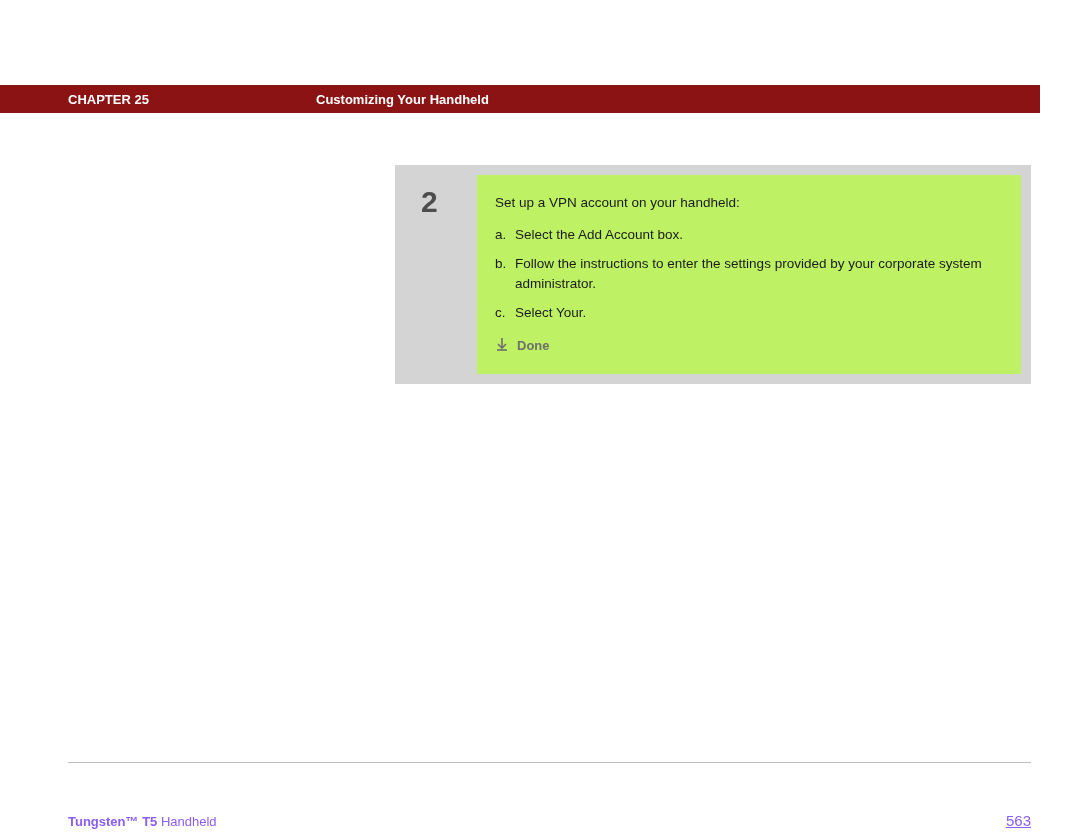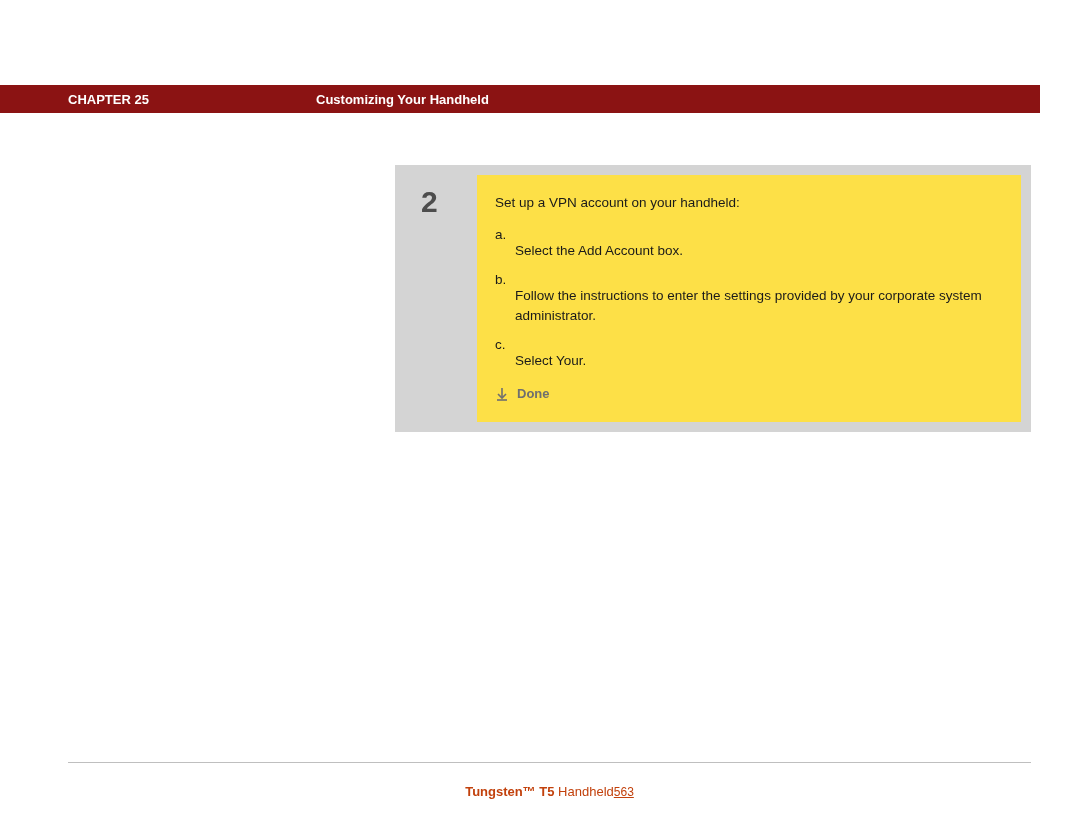--- a/index.html
+++ b/index.html
@@ -40,34 +40,33 @@
     padding: 10px 0 0 16px;
   }
   .step-number {
     font-size: 30px;
     font-weight: 900;
     color: #4d4d4d;
     font-family: Arial, Helvetica, sans-serif;
   }
   .step-body {
     flex: 1;
-    background: #fde047;
+    background: #bef264;
     padding: 18px 22px 18px 18px;
     font-size: 13.5px;
     line-height: 1.45;
     color: #1a1a1a;
   }
   .step-intro { margin-bottom: 12px; }
   .sub-list { list-style: none; padding-left: 0; margin-bottom: 14px; }
   .sub-item { display: flex; margin-bottom: 10px; }
   .sub-marker { width: 20px; flex-shrink: 0; }
-  .sub-text   { flex: 1; margin-top: 16px; }
+  .sub-text   { flex: 1; }
   .done-row {
     display: flex;
-    align-items: center;
     gap: 8px;
     color: #6f6f6f;
     font-weight: bold;
     font-size: 13px;
     margin-top: 6px;
   }
   .down-icon {
     width: 14px; height: 14px;
     display: inline-flex; align-items: center; justify-content: center;
   }
@@ -78,29 +77,29 @@
     position: absolute;
     left: 68px;
     width: 963px;
     top: 762px;
     border-top: 1px solid #bfbfbf;
   }
   .footer {
     position: absolute;
     left: 68px;
     width: 963px;
-    top: 784px;
+    top: 812px;
     font-size: 13px;
-    color: #c2410c;
+    color: #8b5cf6;
     display: flex;
-    justify-content: center;
+    justify-content: space-between;
     align-items: baseline;
   }
   .footer-product b { font-weight: bold; }
-  .footer-page { font-size: 12px; text-decoration: underline; }
+  .footer-page { font-size: 15px; text-decoration: underline; }
 </style>
 </head>
 <body>
 
 <div class="page">
 
   <div class="header-bar">
     <span class="header-chapter">CHAPTER 25</span>
     <span class="header-title">Customizing Your Handheld</span>
   </div>

